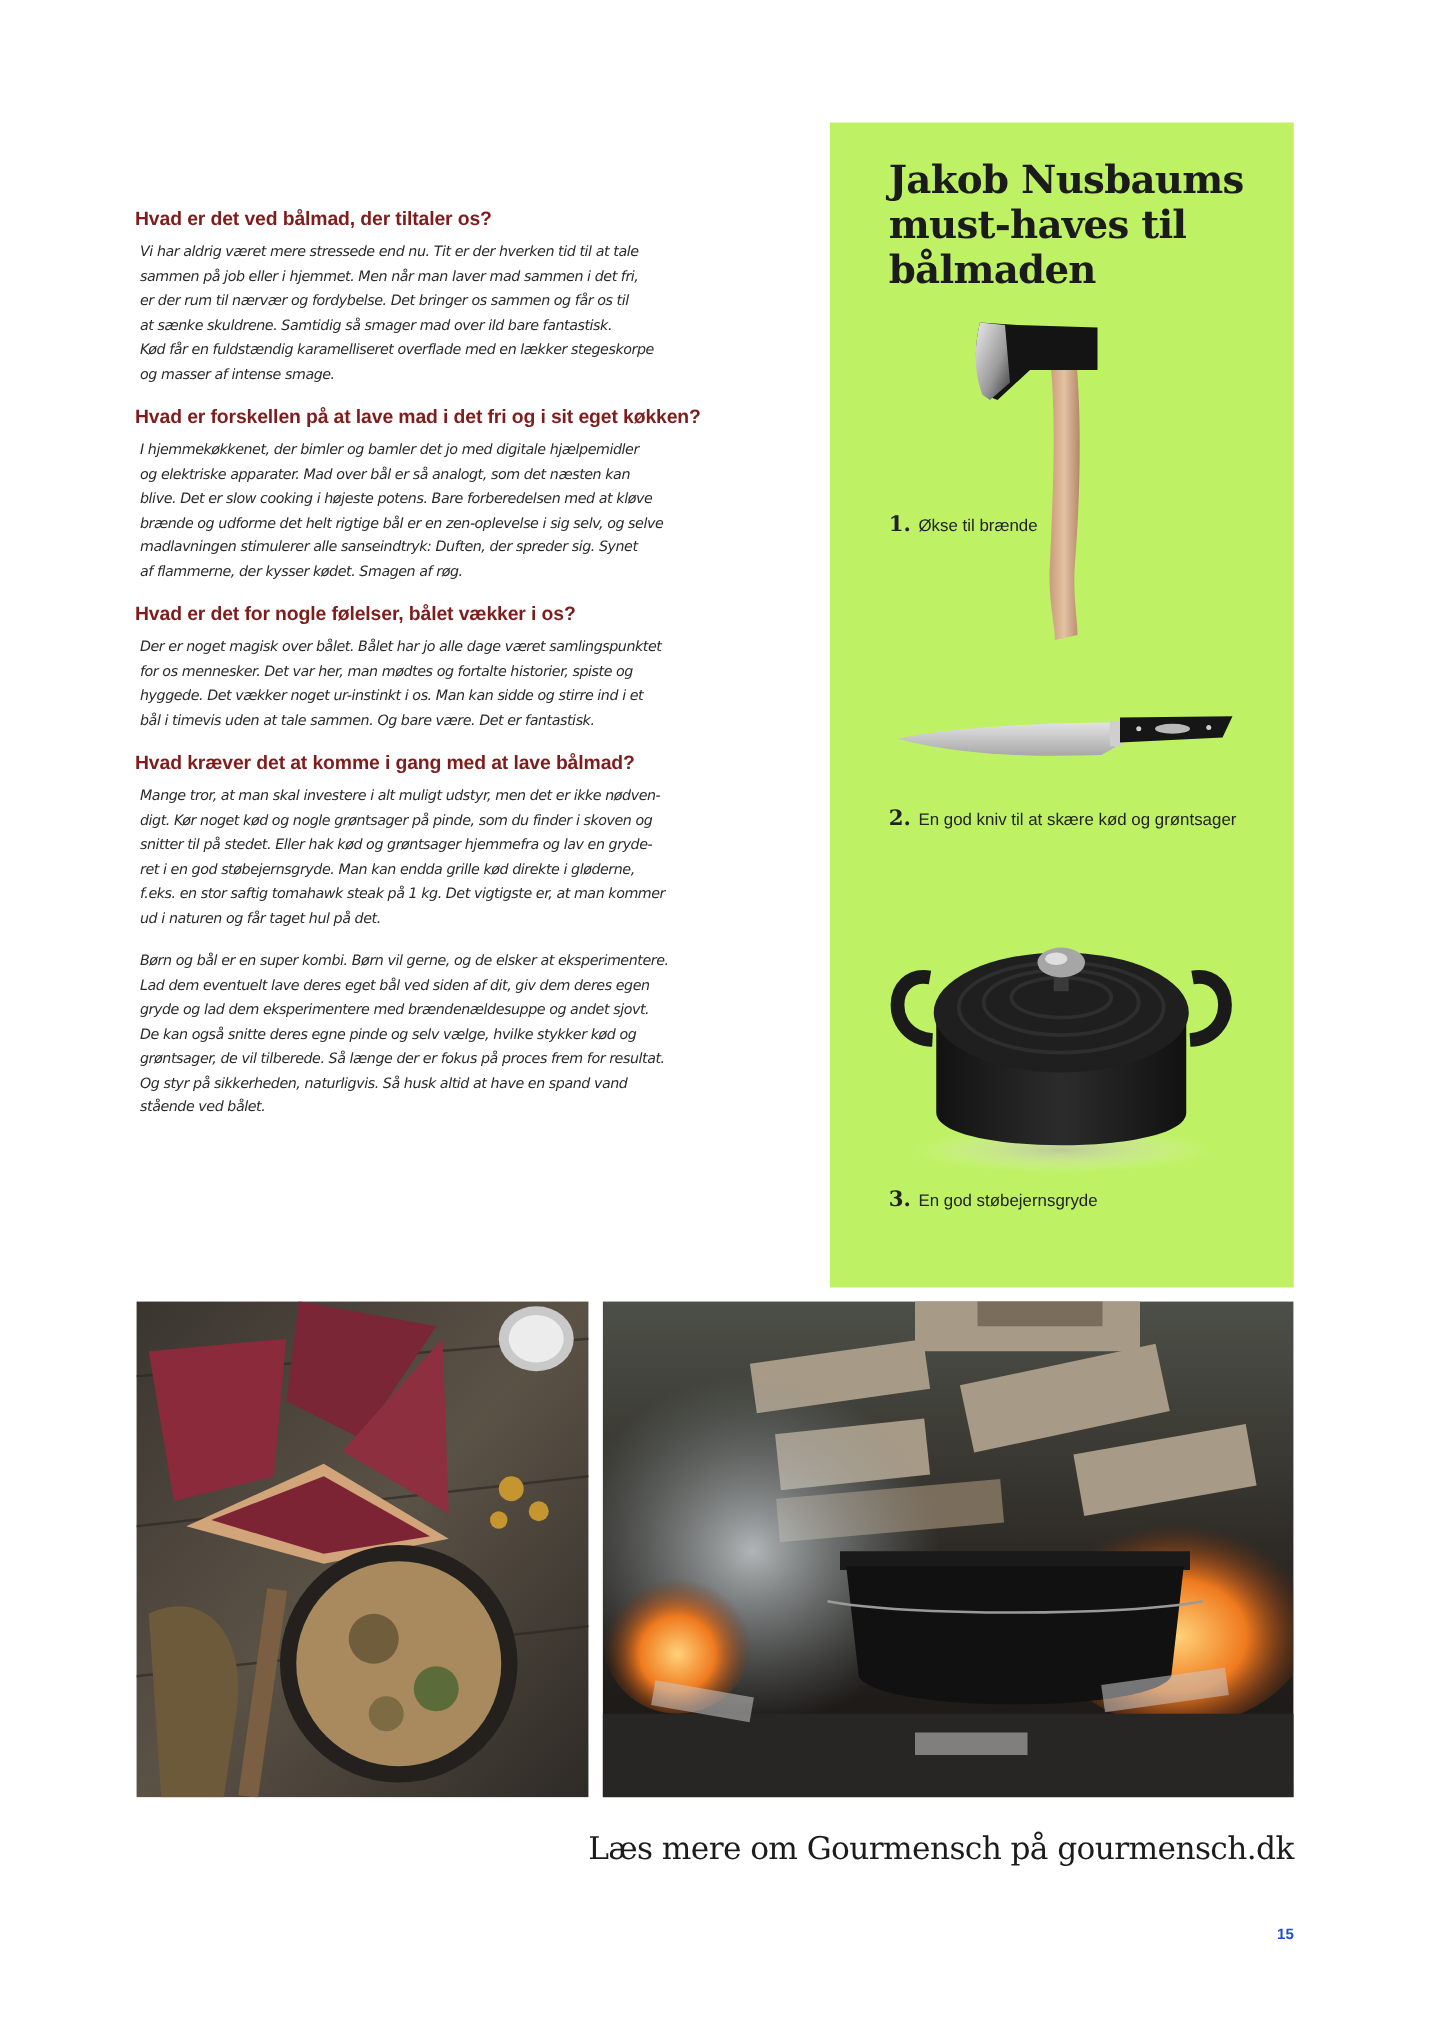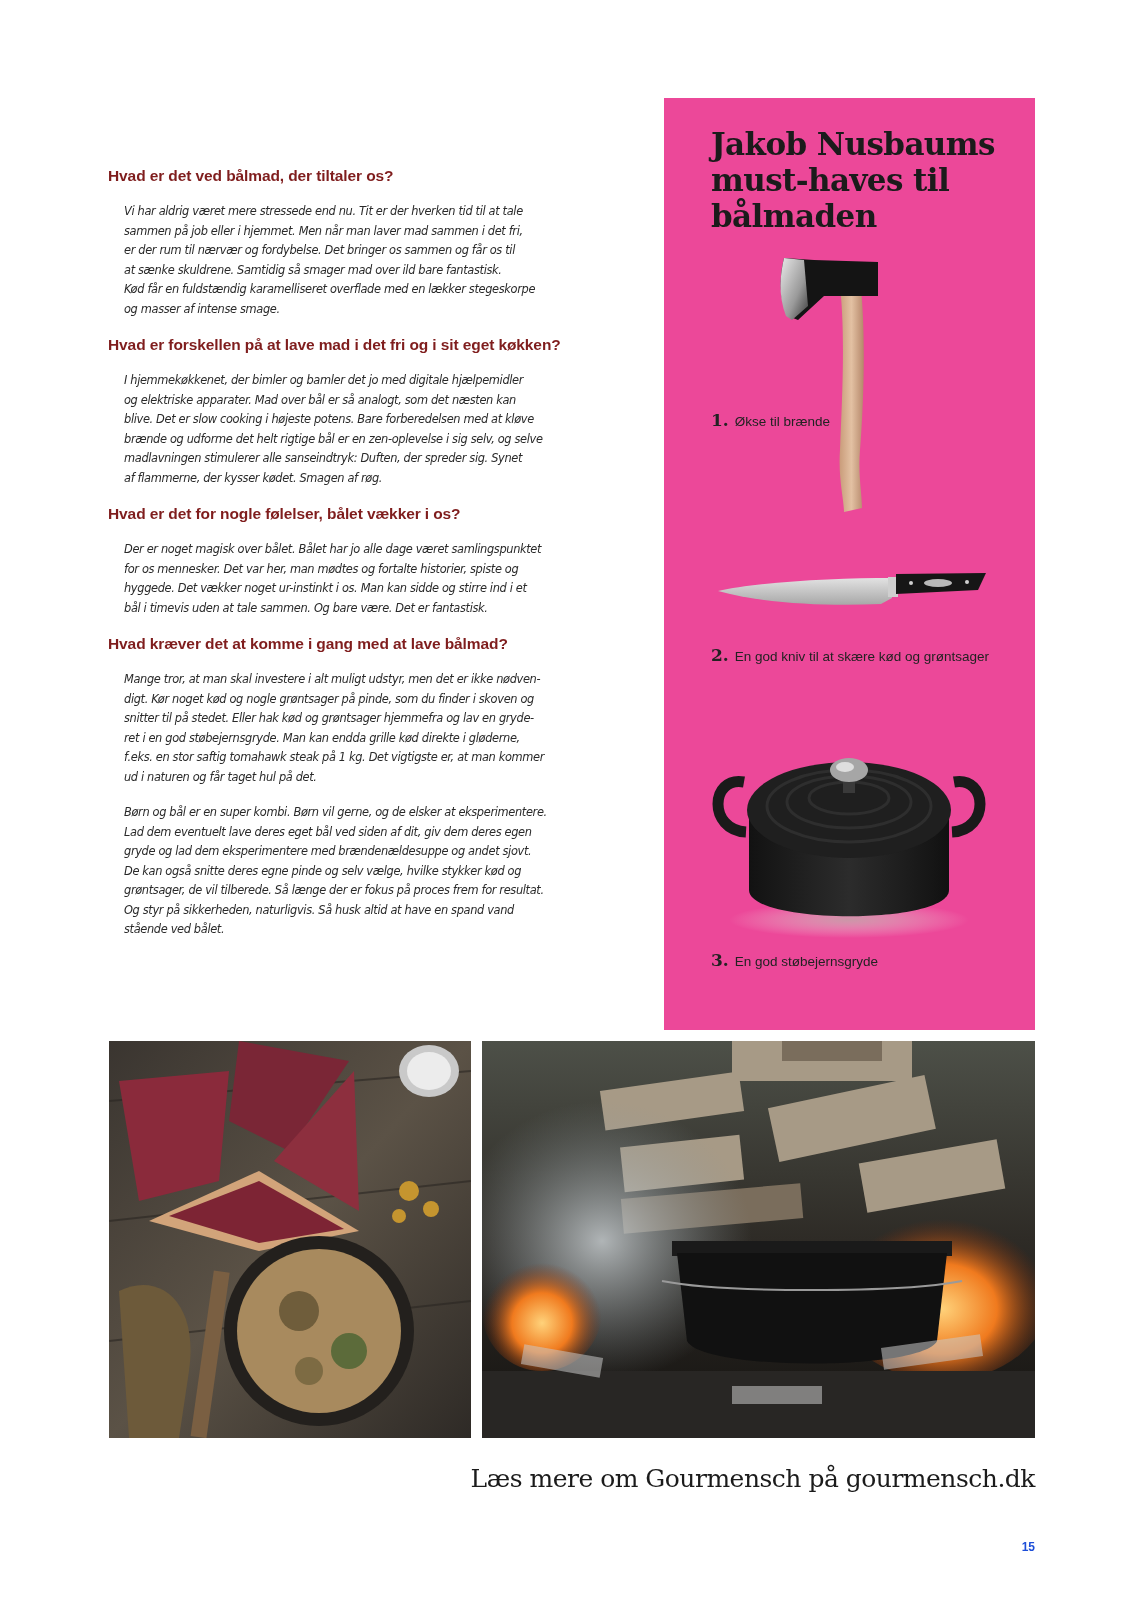--- a/index.html
+++ b/index.html
@@ -1,23 +1,23 @@
 <!DOCTYPE html>
 <html><head>
 <meta charset="utf-8">
 <style>
   html, body { margin: 0; padding: 0; background: #ffffff; }
   body { width: 1143px; height: 1617px; position: relative; overflow: hidden; font-family: "DejaVu Sans", sans-serif; color: #1e1e1e; }
 
   .left-col { position: absolute; left: 108px; top: 166px; width: 465px; }
   .qa { margin-bottom: 15px; }
   .qa h2 { font-family: "Liberation Sans", sans-serif; font-weight: bold; font-size: 15.5px; margin: 0 0 6px 0; letter-spacing: -0.1px; color: #7f1d1d; line-height: 20px; }
-  .qa p { font-family: "DejaVu Sans", sans-serif; font-style: italic; font-size: 11.4px; line-height: 19.5px; margin: 16px; color: #2a2a2a; letter-spacing: -0.35px; white-space: pre-line; }
-
-  .panel { position: absolute; left: 664px; top: 98px; width: 371px; height: 932px; background: #ec4899; }
+  .qa p { font-family: "DejaVu Sans", sans-serif; font-style: italic; font-size: 11.4px; line-height: 19.5px; margin: 4px; color: #2a2a2a; letter-spacing: -0.35px; white-space: pre-line; }
+
+  .panel { position: absolute; left: 664px; top: 98px; width: 371px; height: 932px; background: #bef264; }
   .panel-title { position: absolute; left: 47px; top: 28px; width: 310px; font-family: "DejaVu Serif", serif; font-weight: bold; font-size: 31px; line-height: 36px; color: #1b1b1b; letter-spacing: -0.6px; white-space: pre-line; }
 
   .item-caption { position: absolute; left: 47px; font-family: "Liberation Sans", sans-serif; font-size: 13.5px; color: #222; white-space: nowrap; }
   .item-caption .num { font-family: "DejaVu Serif", serif; font-weight: bold; font-size: 17px; margin-right: 6px; }
 
   .product { position: absolute; }
 
   .photo { position: absolute; top: 1041px; height: 397px; overflow: hidden; }
   .photo-left { left: 109px; width: 362px; }
   .photo-right { left: 482px; width: 553px; }

